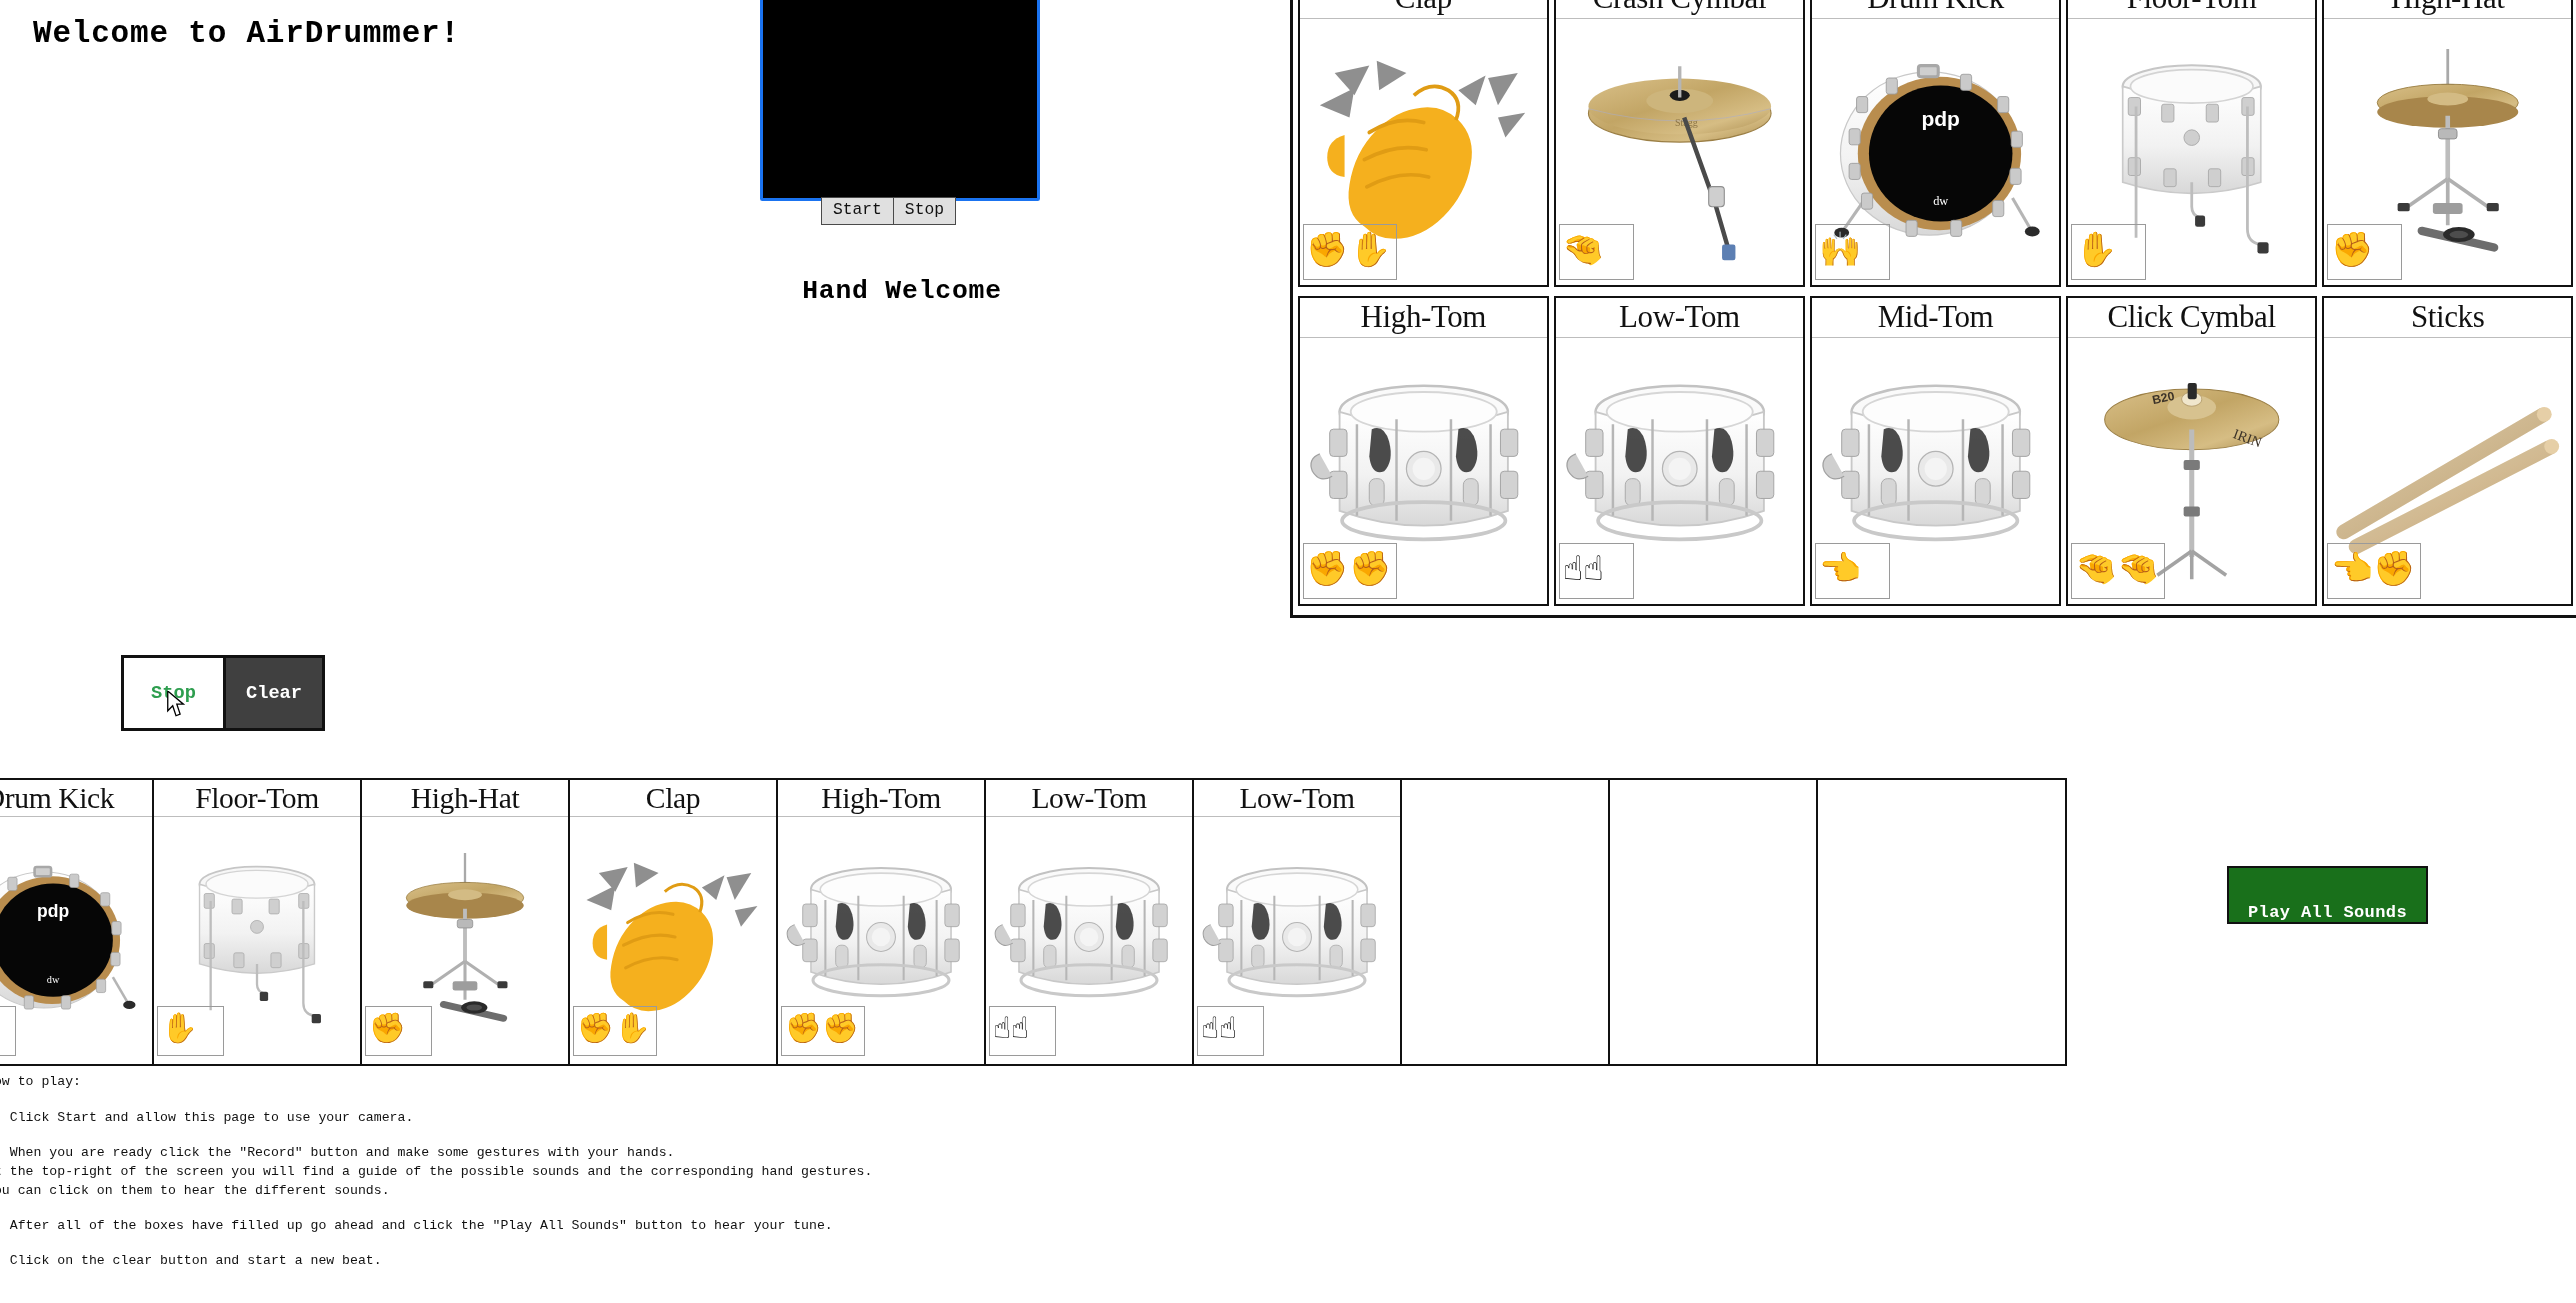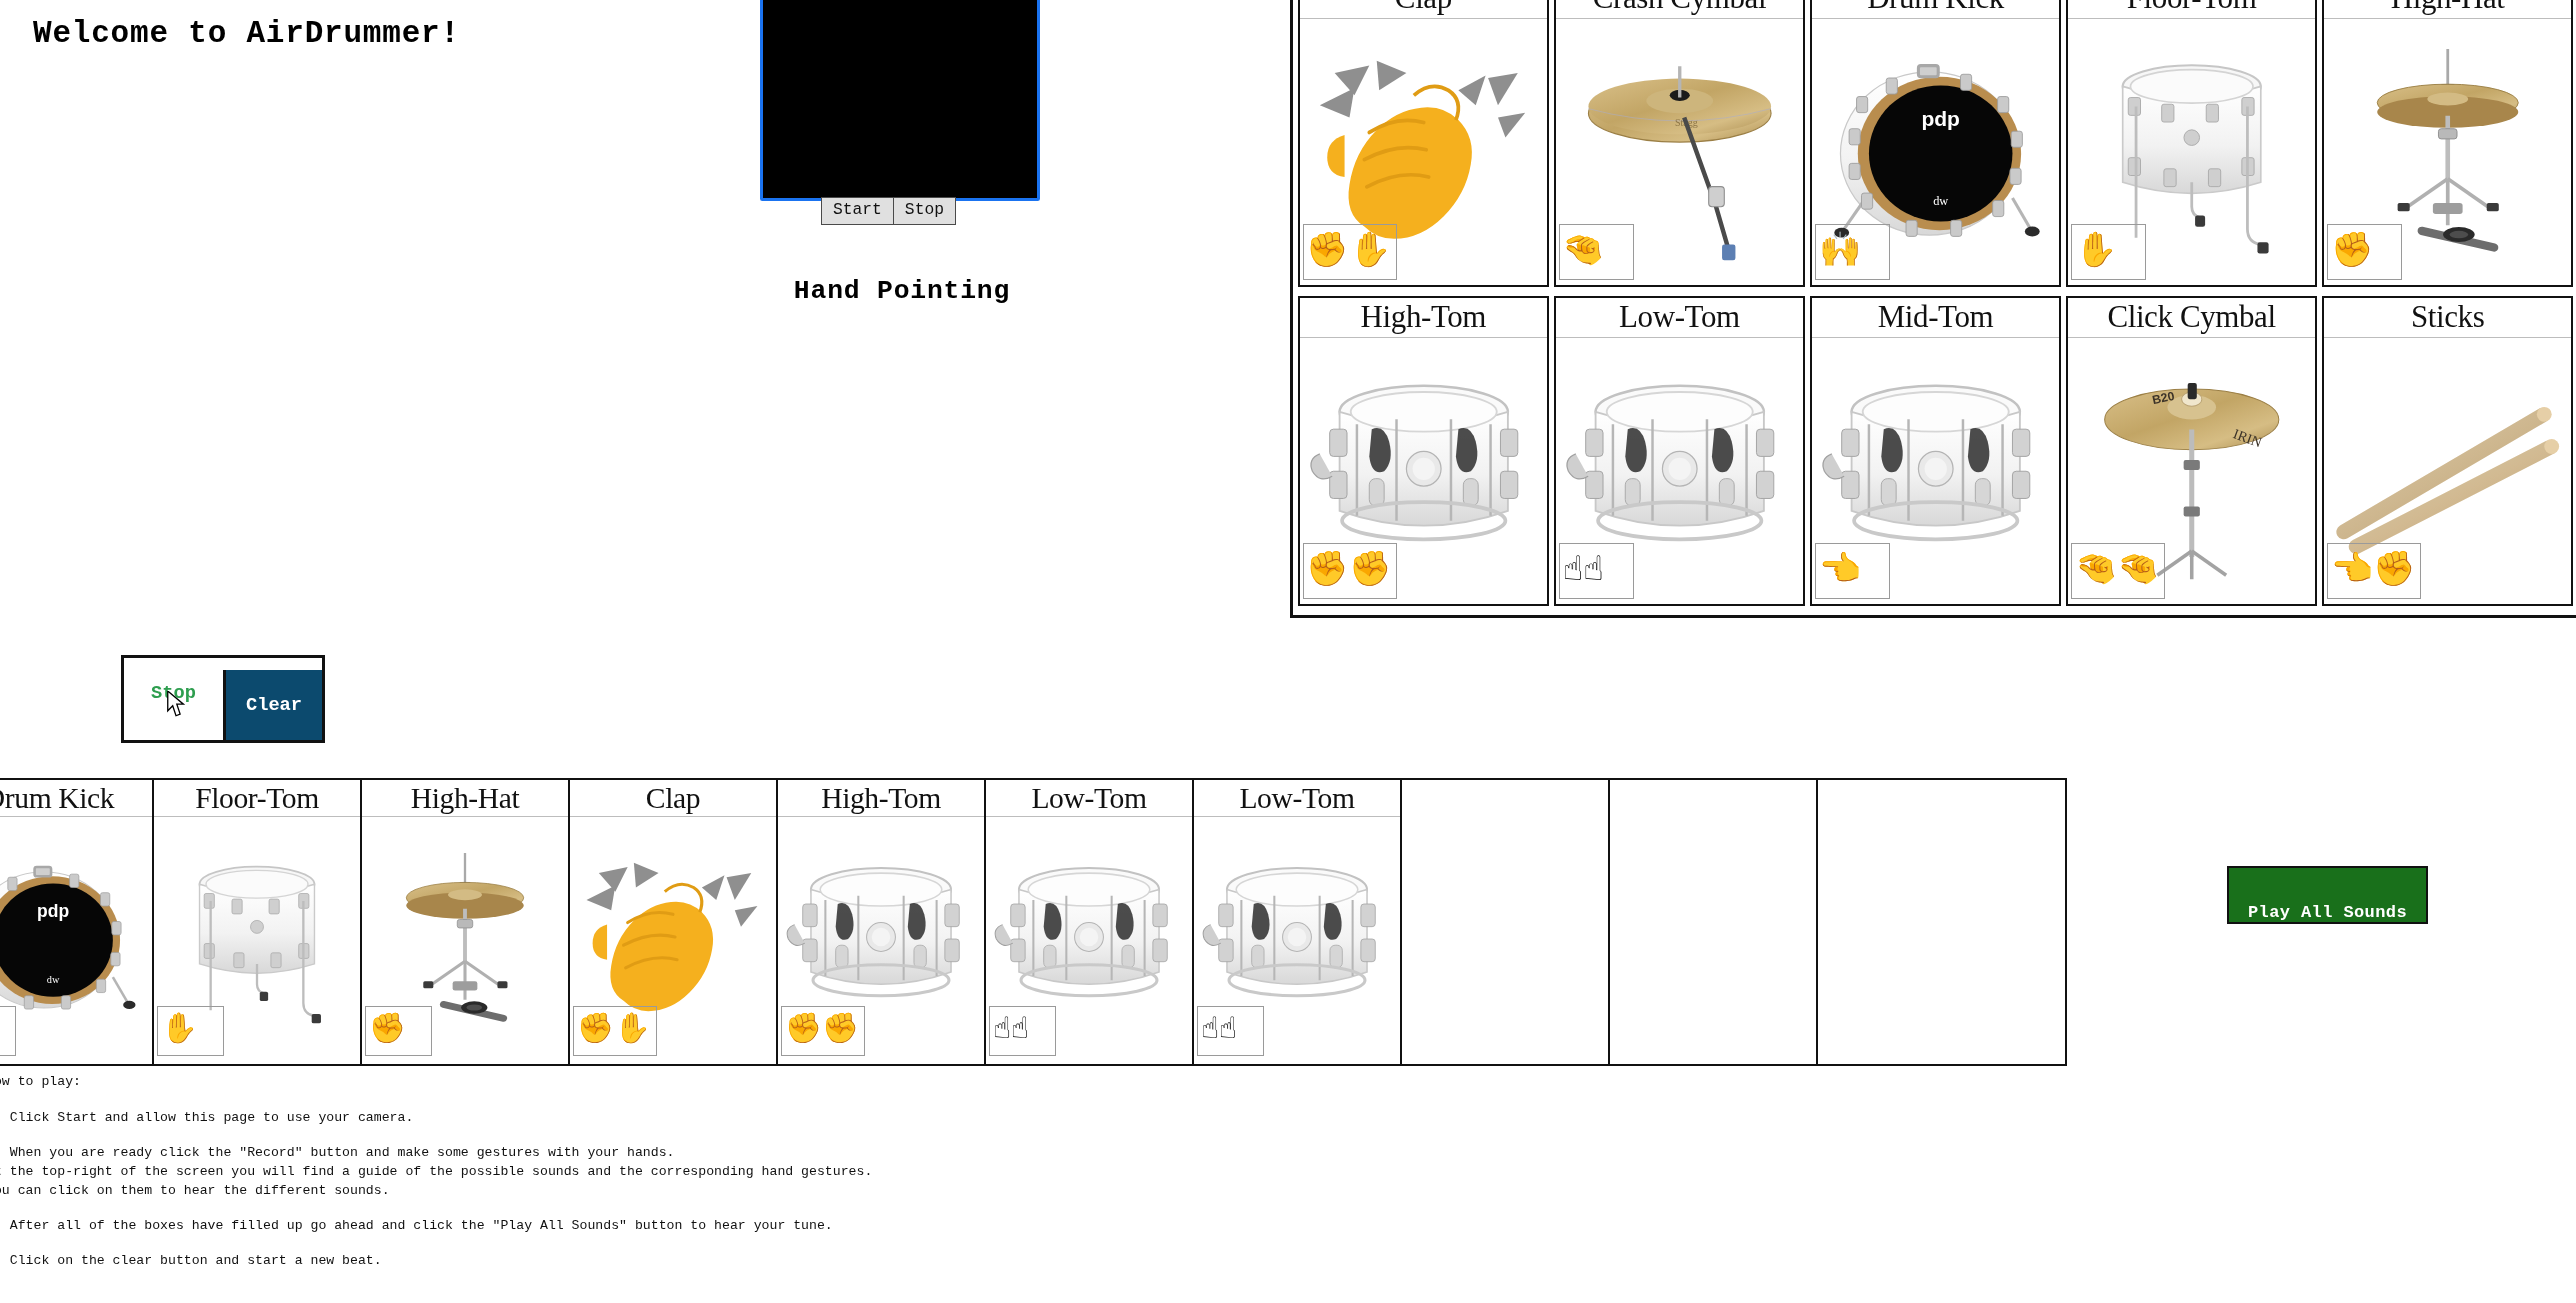--- a/index.html
+++ b/index.html
@@ -66,21 +66,21 @@
   }
   .rec-btn {
     width: 99px; height: 70px;
     display: flex; align-items: center; justify-content: center;
     font-family: "Liberation Mono", "DejaVu Sans Mono", monospace;
     font-size: 18.7px; font-weight: bold;
     cursor: pointer; position: relative;
     user-select: none;
   }
   .rec-btn.stop { background:#ffffff; color:#2e9e4f; }
-  .rec-btn.clear{ background:#0c4a6e; color:#ffffff; border-left:3.1px solid #111;margin-top:12px; }
+  .rec-btn.clear{ background:#404040; color:#ffffff; border-left:3.1px solid #111; }
   .cursor-arrow{
     position:absolute; left:42px; top:33px; width:20px; height:26.4px;
     pointer-events:none;
   }
 
   
   .cell {
     border: 2.3px solid #111;
     background: #fff;
     position: relative;
@@ -378,21 +378,21 @@
   <div class="page-title">Welcome to AirDrummer!</div>
 
   <div class="cam-block">
     <div class="cam-video"></div>
     <div class="cam-canvas-overlay"></div>
     <div class="cam-buttons">
       <button class="cam-btn">Start</button>
       <button class="cam-btn">Stop</button>
     </div>
   </div>
-  <div class="gesture-label">Hand Pointing</div>
+  <div class="gesture-label">Hand Welcome</div>
 
   <div class="rec-controls">
     <div class="rec-btn stop">
       <span>Stop</span>
       <svg class="cursor-arrow" viewBox="0 0 24 32">
         <polygon points="2,0 2,24 8,18 12,30 17,28 13,16 21,16" fill="#ffffff" stroke="#000000" stroke-width="1.6"></polygon>
       </svg>
     </div>
     <div class="rec-btn clear">
       <span>Clear</span>

